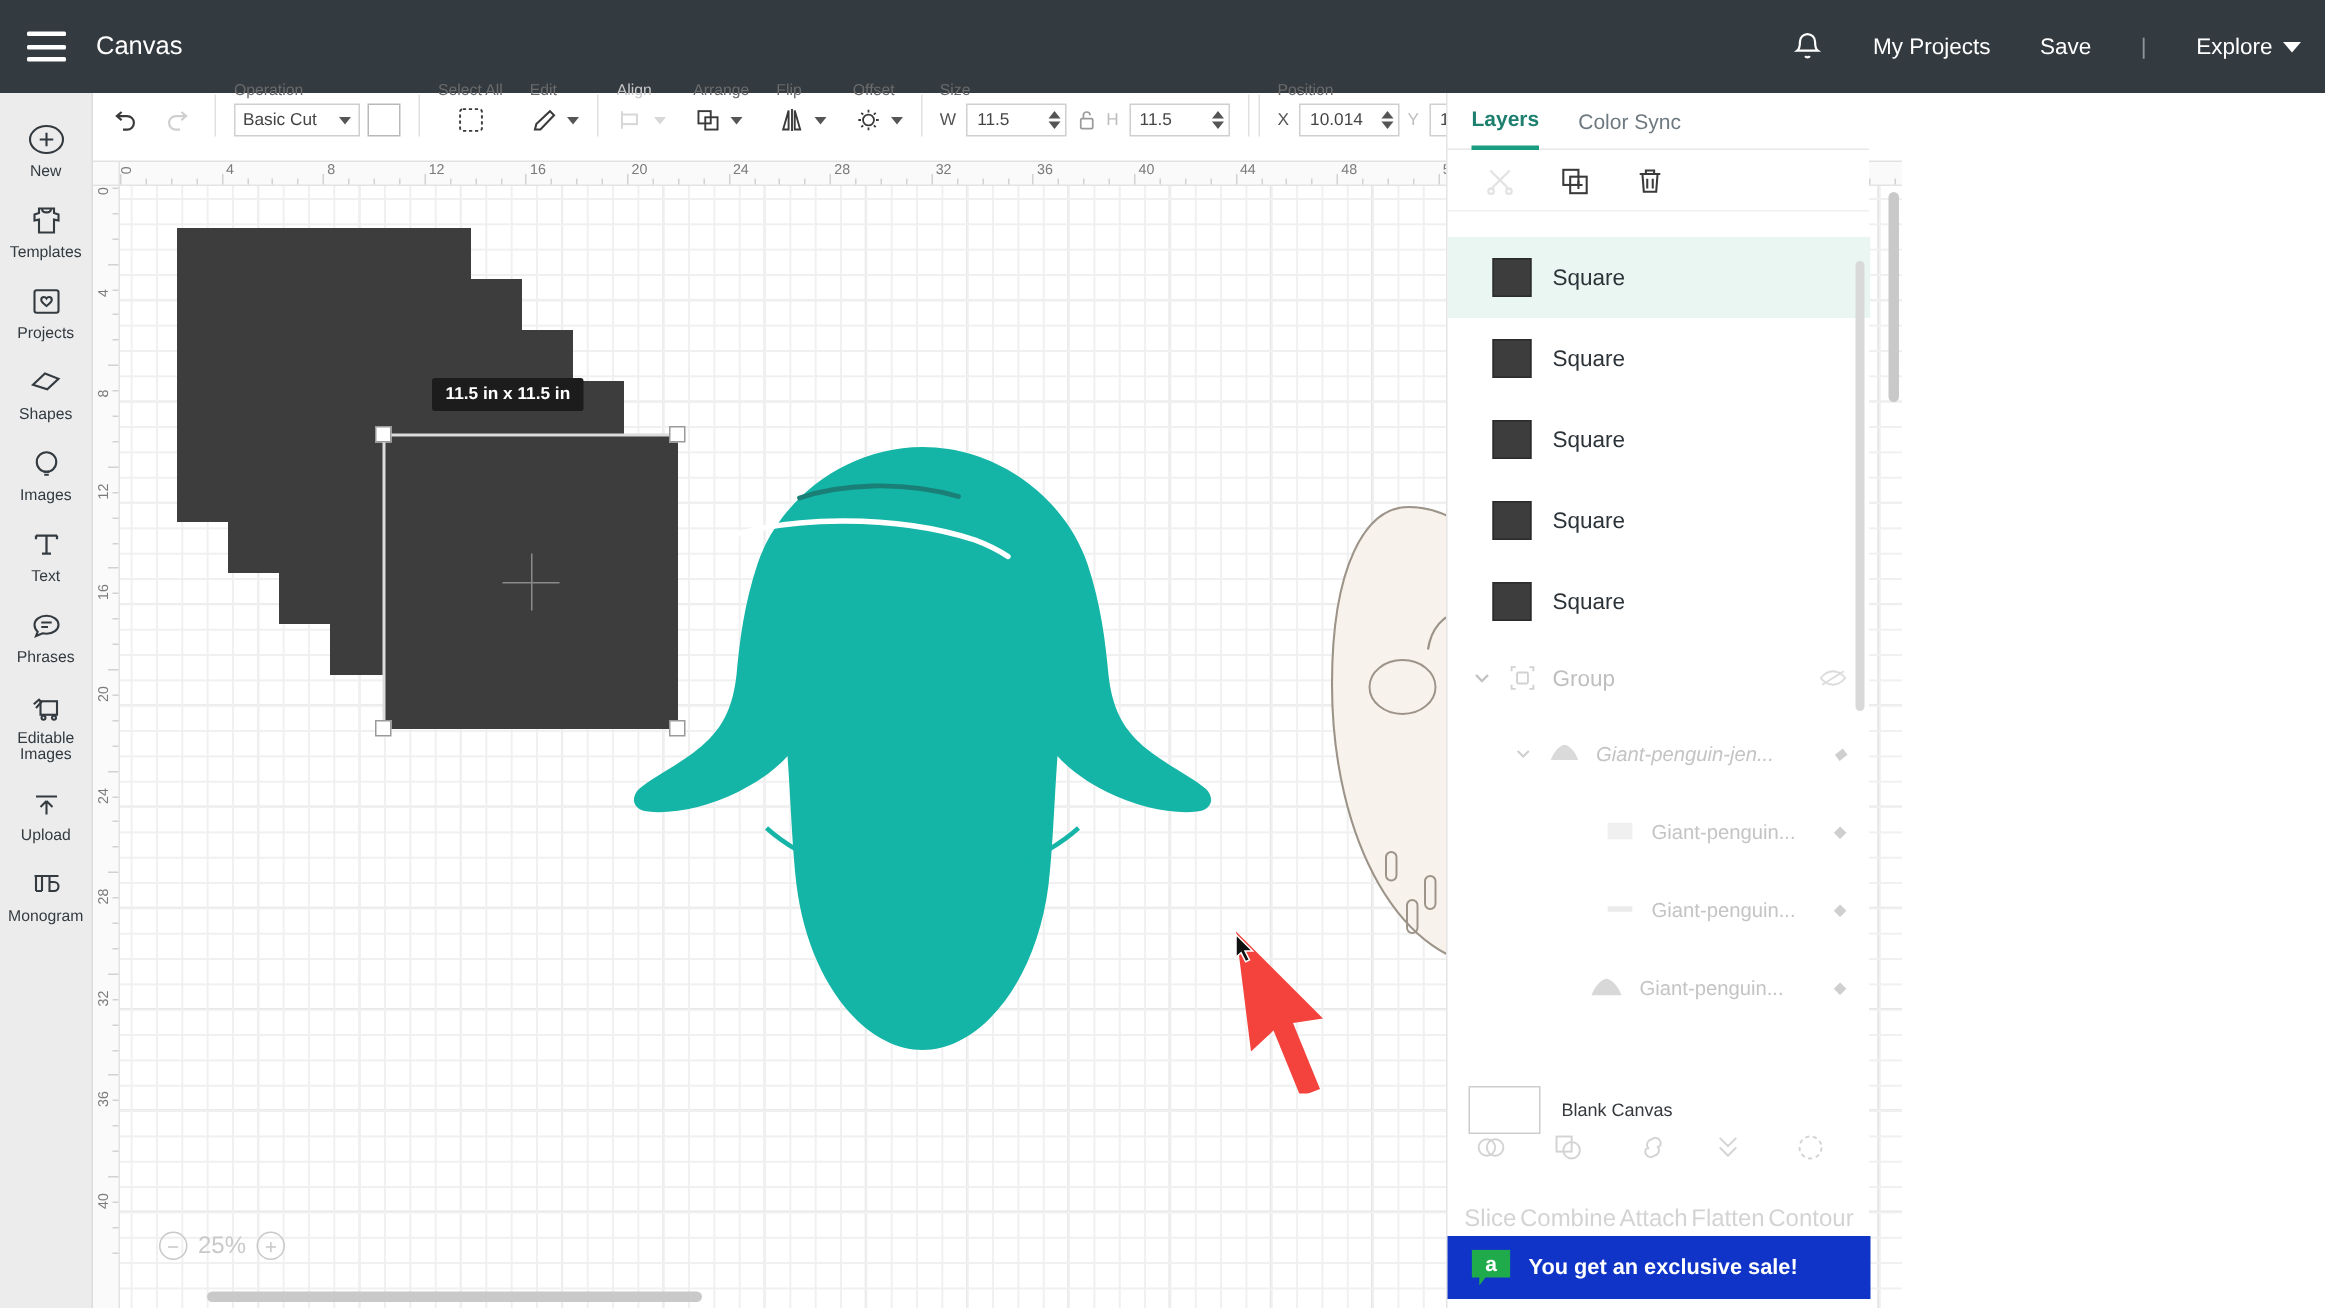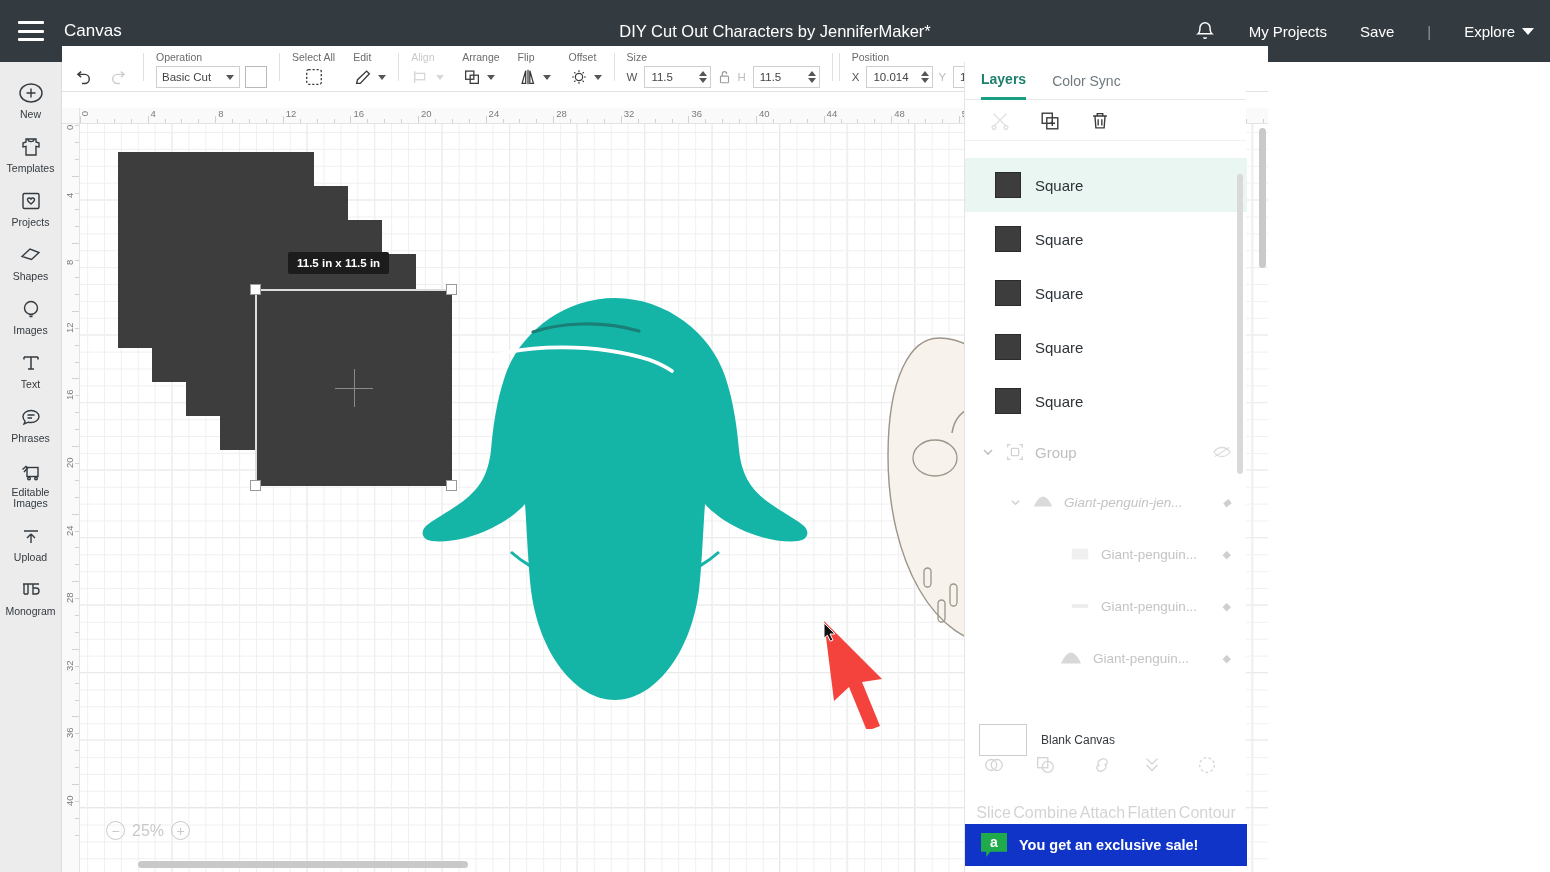--- a/index.html
+++ b/index.html
@@ -39,23 +39,23 @@
     position: absolute; top: 62px; left: 0; width: 62px; height: 810px;
     background: #ececec; border-right: 1px solid #dcdcdc;
     display: flex; flex-direction: column; align-items: center; padding-top: 10px;
   }
   .rail-item { width: 62px; padding: 7px 0 6px; text-align: center; cursor: pointer; }
   .rail-icon { height: 27px; display: flex; align-items: center; justify-content: center; }
   .rail-label { font-size: 10.5px; color: #333a40; line-height: 11px; margin-top: 3px; }
 
   
   .toolbar {
-    position: absolute; top: 46px; left: 62px; width: 1206px; height: 46px;
+    position: absolute; top: 62px; left: 62px; width: 1206px; height: 46px;
     background: #fff; border-bottom: 1px solid #e2e2e2;
-    display: flex; align-items: flex-end; padding-bottom: 3px;
+    display: flex; align-items: flex-end; padding-bottom: 16px;
   }
   .tb-group { display: flex; flex-direction: column; justify-content: flex-end;
     height: 44px; padding: 0 9px; position: relative; }
   .tb-sep { width: 1px; height: 28px; background: #e0e0e0; margin: 0 3px; align-self: center; }
   .tb-title { font-size: 10.5px; color: #6b6b6b; margin-bottom: 3px; white-space: nowrap; }
   .tb-title.dim { color: #c9c9c9; }
   .tb-row { display: flex; align-items: center; gap: 5px; }
   .tb-ico { height: 22px; display: flex; align-items: center; justify-content: center; }
   .select-box {
     width: 84px; height: 22px; border: 1px solid #cfcfcf; background: #fff;
@@ -200,21 +200,20 @@
 
 <div class="app">
 
   <div class="header">
     <div class="hamburger">
       <span></span>
         <span></span>
         <span></span>
     </div>
     <div class="canvas-label">Canvas</div>
-    <div class="doc-title">DIY Cut Out Characters by JenniferMaker*</div>
     <div class="header-right">
       <span class="bell">
         <svg width="22" height="22" viewBox="0 0 24 24" fill="none" stroke="#fff" stroke-width="1.6">
           <path d="M12 3a5.5 5.5 0 0 0-5.5 5.5c0 5-2 6.5-2 6.5h15s-2-1.5-2-6.5A5.5 5.5 0 0 0 12 3z"></path>
           <path d="M10.3 19a2 2 0 0 0 3.4 0"></path>
         </svg>
       </span>
       <span class="hdr-link">My Projects</span>
       <span class="hdr-link">Save</span>
       <span class="hdr-divider">|</span>

